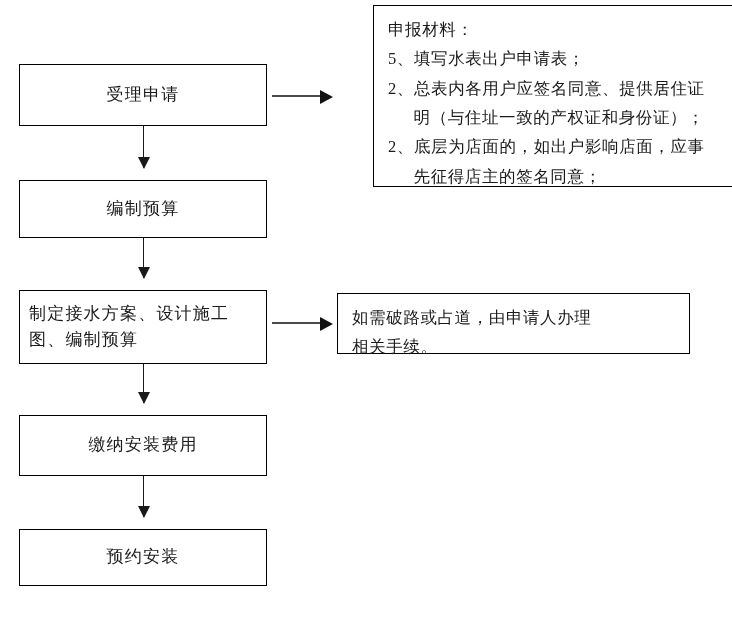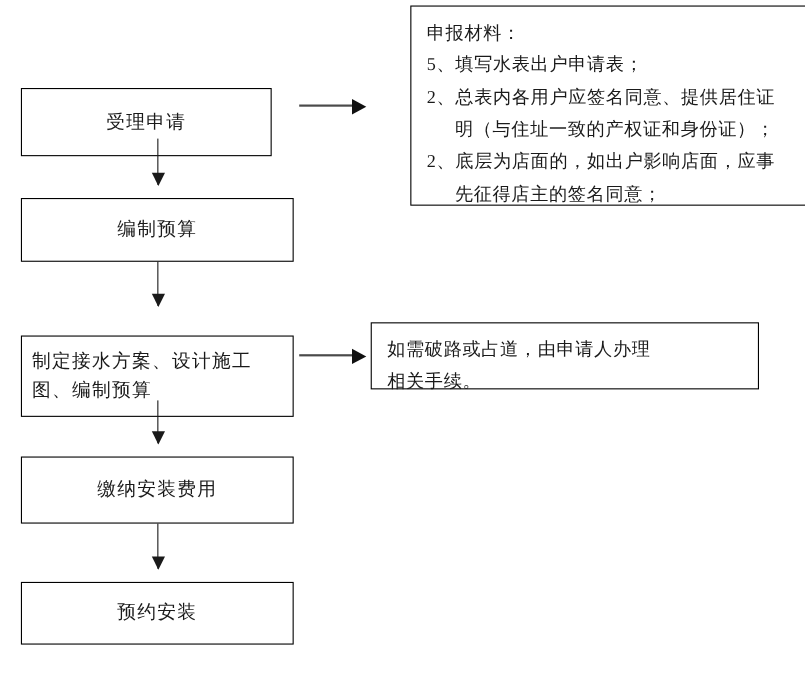--- a/index.html
+++ b/index.html
@@ -95,29 +95,29 @@
     border-top: 7.5px solid transparent;
     border-bottom: 7.5px solid transparent;
     border-left: 13px solid #111111;
   }
 </style>
 </head>
 <body>
 
 <div id="canvas">
 
-  <div class="proc-box" style="left:19px; top:80px; width:228px; height:62px;">
+  <div class="proc-box" style="left:19px; top:64px; width:248px; height:62px;">
     <span>受理申请</span>
   </div>
 
   <div class="proc-box" style="left:19px; top:180px; width:248px; height:58px;">
     <span>编制预算</span>
   </div>
 
-  <div class="proc-box left-align" style="left:19px; top:290px; width:248px; height:74px;margin-top:15px;">
+  <div class="proc-box left-align" style="left:19px; top:290px; width:248px; height:74px;">
     <span>制定接水方案、设计施工图、编制预算</span>
   </div>
 
   <div class="proc-box" style="left:19px; top:415px; width:248px; height:61px;">
     <span>缴纳安装费用</span>
   </div>
 
   <div class="proc-box" style="left:19px; top:529px; width:248px; height:57px;">
     <span>预约安装</span>
   </div>

